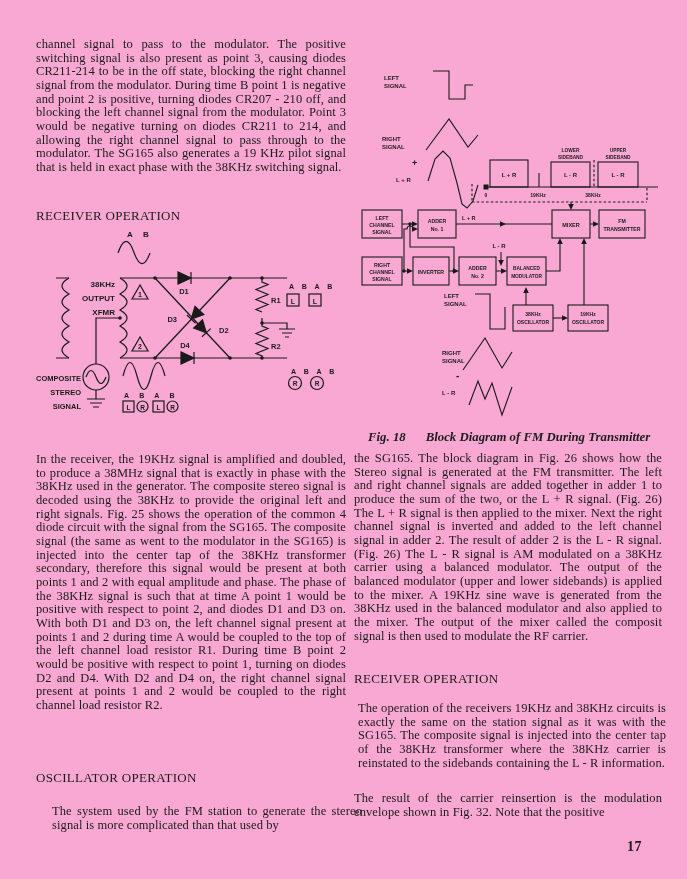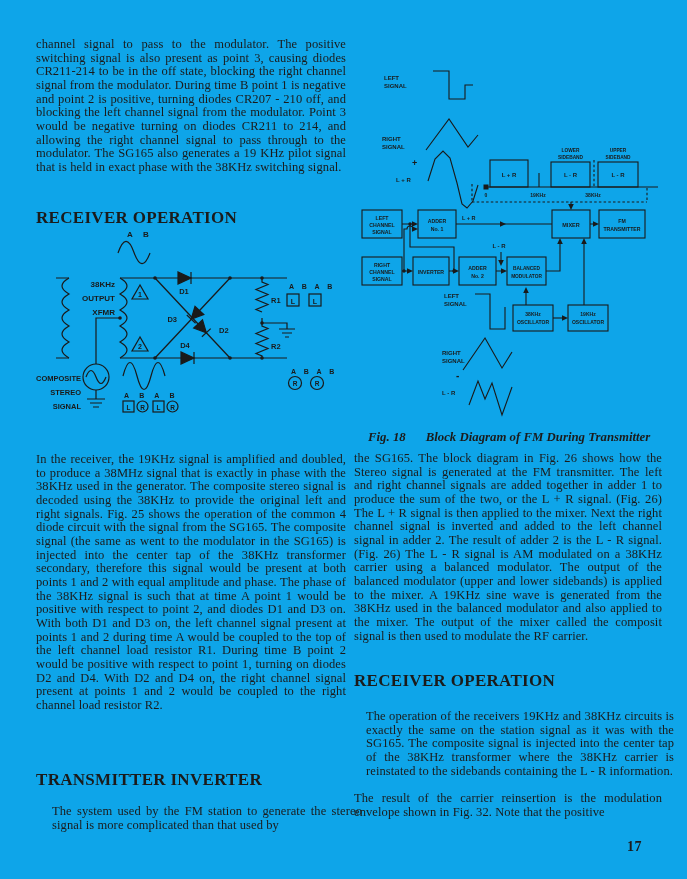--- a/index.html
+++ b/index.html
@@ -1,20 +1,20 @@
 <!DOCTYPE html>
 <html><head>
 <meta charset="utf-8">
 <style>
   html,body{margin:0;padding:0;background:#d9d9d9;}
-  .page{position:relative;width:687px;height:879px;background:#0ea5e9;color:#1b1b1b;
+  .page{position:relative;width:687px;height:879px;background:#f9a8d4;color:#1b1b1b;
         font-family:"Liberation Serif",serif;overflow:hidden;margin:0 auto;}
   .abs{position:absolute;}
   .body-text{font-size:12.5px;line-height:13.65px;text-align:justify;letter-spacing:0.1px;}
-  .h-serif{font-family:"Liberation Serif",serif;font-weight:bold;font-size:17px;letter-spacing:0.3px;}
+  .h-serif{font-family:"Liberation Serif",serif;font-weight:normal;font-size:13px;letter-spacing:0.3px;}
   .caption{font-style:italic;font-weight:bold;font-size:12.8px;line-height:14.5px;}
   .cap-gap{display:inline-block;width:20px;}
   .station-wrap{text-align:center;}
   .station{display:inline-block;font-family:"Liberation Sans",sans-serif;font-weight:bold;
            font-size:21px;letter-spacing:1px;transform:scaleX(0.8);transform-origin:center;white-space:nowrap;}
   .pgnum{font-size:14px;font-weight:bold;letter-spacing:0.5px;}
   svg text{font-family:"Liberation Sans",sans-serif;font-weight:bold;fill:#1a1a1a;}
   .nowrap{white-space:nowrap;}
 </style>
 </head>
@@ -98,21 +98,21 @@
     <text x="103.5" y="183.5" font-size="6.5" text-anchor="middle">L</text>
     <text x="117.5" y="183.5" font-size="6.5" text-anchor="middle">R</text>
     <text x="133.5" y="183.5" font-size="6.5" text-anchor="middle">L</text>
     <text x="147.5" y="183.5" font-size="6.5" text-anchor="middle">R</text>
   </svg>
 
 
   <p class="abs body-text" style="left:36px;top:453px;width:310px;margin:0;">In the receiver, the 19KHz signal is amplified and doubled, to produce a 38MHz signal that is exactly in phase with the 38KHz used in the generator.  The composite stereo signal is decoded using the 38KHz to provide the original left and right signals.  Fig. 25 shows the operation of the common 4 diode circuit with the signal from the SG165.  The composite signal (the same as went to the modulator in the SG165) is injected into the center tap of the 38KHz transformer secondary, therefore this signal would be present at both points 1 and 2 with equal amplitude and phase.  The phase of the 38KHz signal is such that at time A point 1 would be positive with respect to point 2, and diodes D1 and D3 on.  With both D1 and D3 on, the left channel signal present at points 1 and 2 during time A would be coupled to the top of the left channel load resistor R1.  During time B point 2 would be positive with respect to point 1, turning on diodes D2 and D4.  With D2 and D4 on, the right channel signal present at points 1 and 2 would be coupled to the right channel load resistor R2.</p>
 
 
-  <div class="abs h-serif" style="left:36px;top:770px;">TRANSMITTER INVERTER</div>
+  <div class="abs h-serif" style="left:36px;top:770px;">OSCILLATOR OPERATION</div>
 
   <p class="abs body-text" style="left:36px;top:789px;width:310px;margin:16px;">The system used by the FM station to generate the stereo signal is more complicated than that used by</p>
 
   <svg class="abs" style="left:356px;top:55px;" width="320" height="375" viewBox="0 0 320 375">
     <g stroke="#1a1a1a" stroke-width="1.1" fill="none">
       <path d="M77,16 h16 v28 h16 v-14 h8"></path>
       <path d="M70,95 L93,64 L112,92 L122,80"></path>
       <path d="M72,126 L79,104 L87,96 L94,103 L101,128 L106,149 L111,153 L117,146 L122,130"></path>
       <path d="M130,132 H302"></path>
       <rect x="134" y="105" width="38" height="27"></rect>
@@ -209,18 +209,18 @@
     <text x="100" y="324" font-size="10">-</text>
     <text x="86" y="340" font-size="6">L - R</text>
   </svg>
 
   <p class="abs caption nowrap" style="left:368px;top:430px;width:300px;margin:0;"><span>Fig. 18</span><span class="cap-gap"></span><span>Block Diagram of FM During Transmitter</span></p>
 
   <p class="abs body-text" style="left:354px;top:452px;width:308px;margin:0;">the SG165.  The block diagram in Fig. 26 shows how the Stereo signal is generated at the FM transmitter.  The left and right channel signals are added together in adder 1 to produce the sum of the two, or the L + R signal.  (Fig. 26)  The L + R signal is then applied to the mixer.  Next the right channel signal is inverted and added to the left channel signal in adder 2.  The result of adder 2 is the L - R signal. (Fig. 26)  The L - R signal is AM modulated on a 38KHz carrier using a balanced modulator.  The output of the balanced modulator (upper and lower sidebands) is applied to the mixer.  A 19KHz sine wave is generated from the 38KHz used in the balanced modulator and also applied to the mixer.  The output of the mixer called the composit signal is then used to modulate the RF carrier.</p>
 
   <div class="abs h-serif" style="left:354px;top:671px;">RECEIVER OPERATION</div>
 
-  <p class="abs body-text" style="left:354px;top:698px;width:308px;margin:12px;">The operation of the receivers 19KHz and 38KHz circuits is exactly the same on the station signal as it was with the SG165.  The composite signal is injected into the center tap of the 38KHz transformer where the 38KHz carrier is reinstated to the sidebands containing the L - R information.</p>
+  <p class="abs body-text" style="left:354px;top:698px;width:308px;margin:4px;">The operation of the receivers 19KHz and 38KHz circuits is exactly the same on the station signal as it was with the SG165.  The composite signal is injected into the center tap of the 38KHz transformer where the 38KHz carrier is reinstated to the sidebands containing the L - R information.</p>
 
   <p class="abs body-text" style="left:354px;top:792px;width:308px;margin:0;">The result of the carrier reinsertion is the modulation envelope shown in Fig. 32.  Note that the positive</p>
 
   <div class="abs pgnum" style="left:627px;top:839px;">17</div>
 </div>
 
 </body></html>

